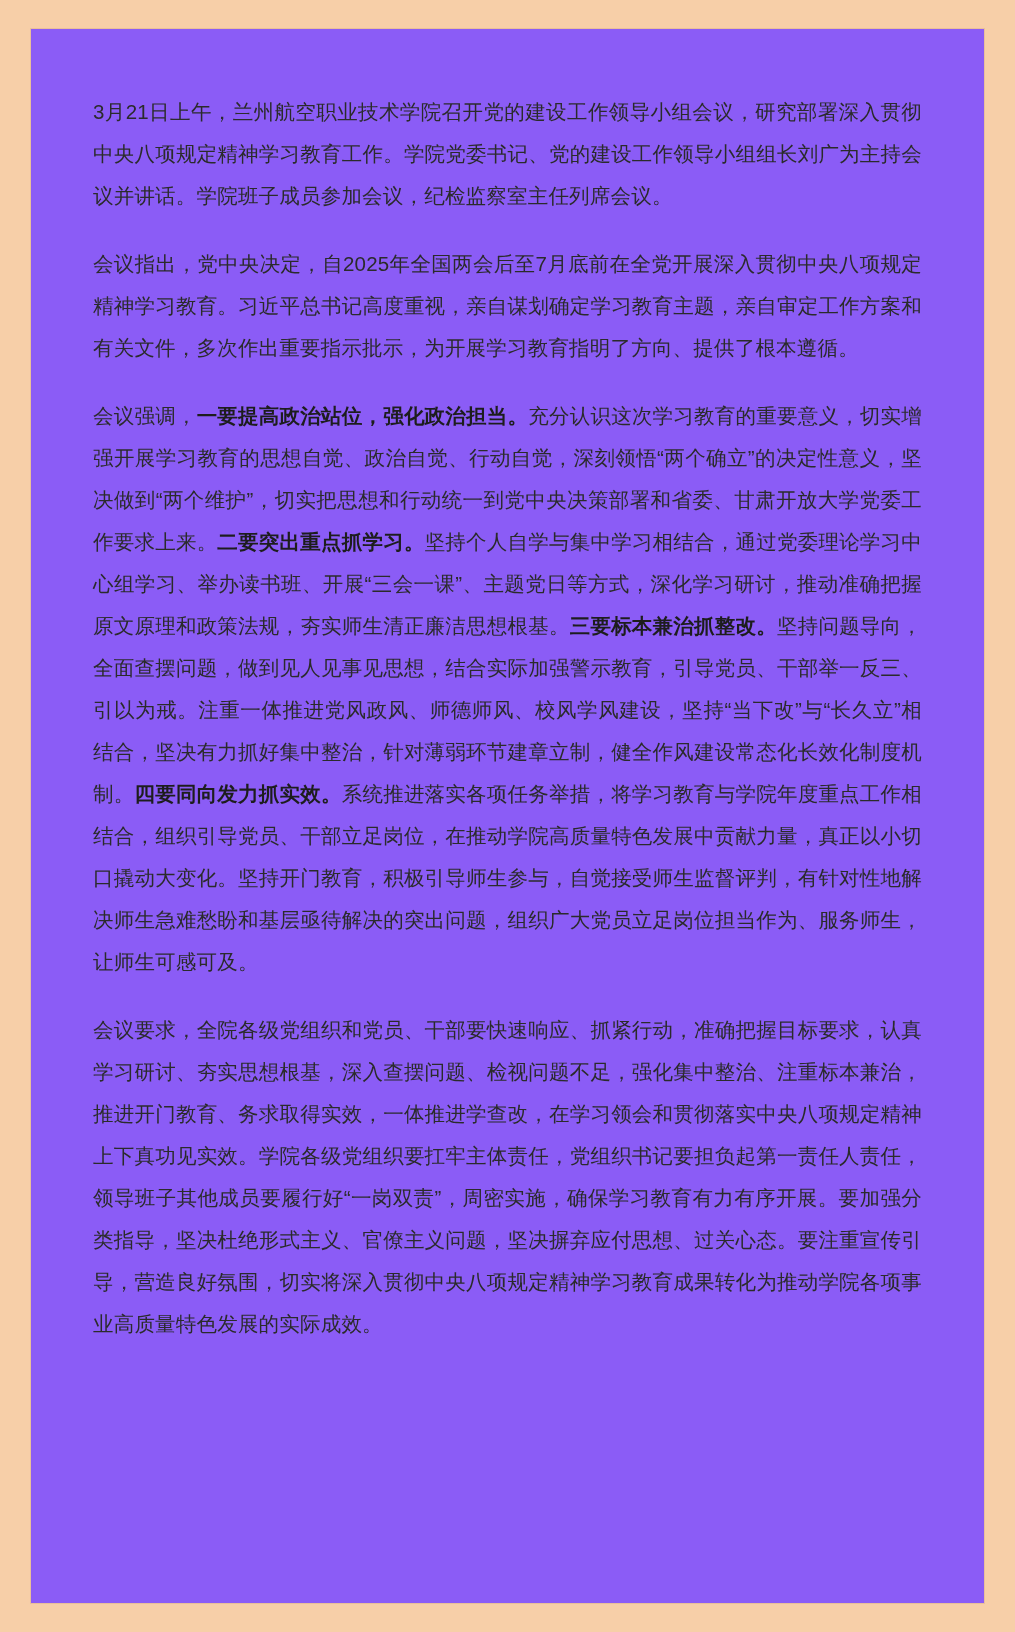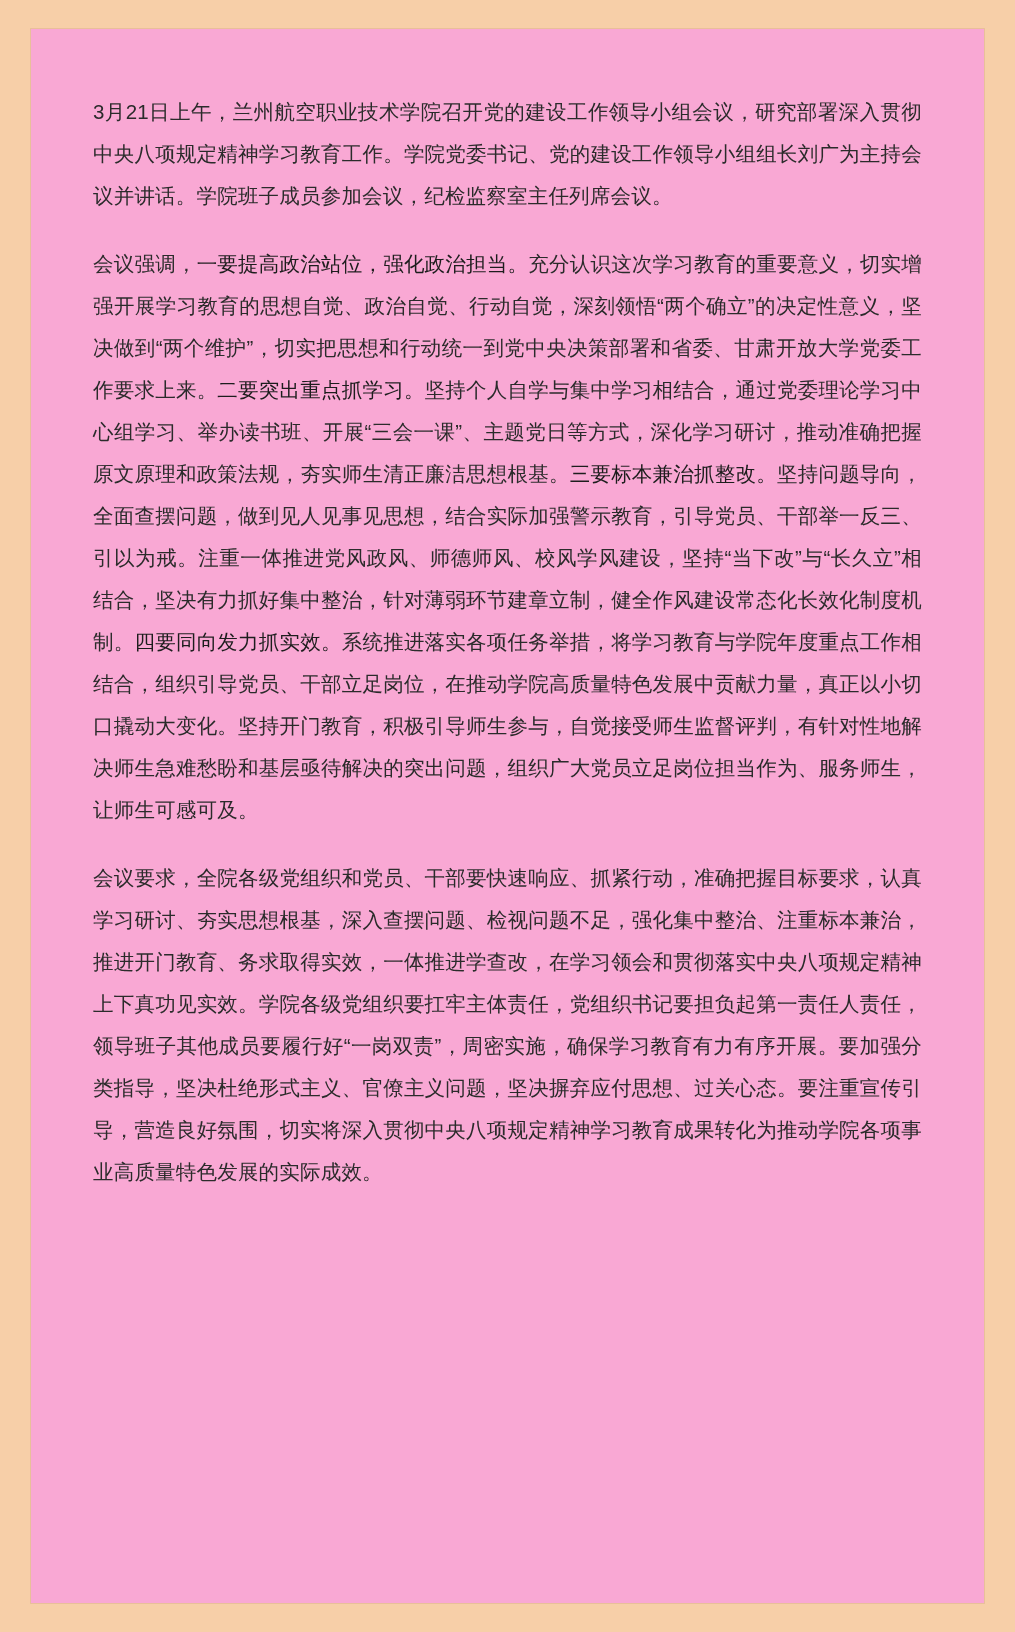--- a/index.html
+++ b/index.html
@@ -16,49 +16,50 @@
     box-sizing: border-box;
     width: 1015px;
     height: 1632px;
     padding: 28px 30px;
     background: #f7cfa8;
   }
   .card {
     box-sizing: border-box;
     width: 100%;
     height: 100%;
-    background: #f9a8d4;
+    background: #8b5cf6;
     border: 1px solid #e9bf9a;
     padding: 62px 62px 40px 62px;
     overflow: hidden;
   }
   .doc-body {
     font-size: 20.5px;
     line-height: 42px;
     color: #2b2b2b;
     text-align: justify;
     text-justify: inter-ideograph;
     letter-spacing: 0.2px;
   }
   p.para {
     margin: 0 0 26px 0;
     text-indent: 0;
   }
   p.para:last-child {
     margin-bottom: 0;
   }
   .b {
-    font-weight: normal;
+    font-weight: bold;
     color: #1d1d1d;
   }
 </style>
 </head>
 <body>
 
 <div class="page">
   <div class="card">
     <div class="doc-body" id="doc-body">
         <p class="para"><span class="">3月21日上午，兰州航空职业技术学院召开党的建设工作领导小组会议，研究部署深入贯彻中央八项规定精神学习教育工作。学院党委书记、党的建设工作领导小组组长刘广为主持会议并讲话。学院班子成员参加会议，纪检监察室主任列席会议。</span></p>
+        <p class="para"><span class="">会议指出，党中央决定，自2025年全国两会后至7月底前在全党开展深入贯彻中央八项规定精神学习教育。习近平总书记高度重视，亲自谋划确定学习教育主题，亲自审定工作方案和有关文件，多次作出重要指示批示，为开展学习教育指明了方向、提供了根本遵循。</span></p>
         <p class="para"><span class="">会议强调，</span><span class="b">一要提高政治站位，强化政治担当。</span><span class="">充分认识这次学习教育的重要意义，切实增强开展学习教育的思想自觉、政治自觉、行动自觉，深刻领悟“两个确立”的决定性意义，坚决做到“两个维护”，切实把思想和行动统一到党中央决策部署和省委、甘肃开放大学党委工作要求上来。</span><span class="b">二要突出重点抓学习。</span><span class="">坚持个人自学与集中学习相结合，通过党委理论学习中心组学习、举办读书班、开展“三会一课”、主题党日等方式，深化学习研讨，推动准确把握原文原理和政策法规，夯实师生清正廉洁思想根基。</span><span class="b">三要标本兼治抓整改。</span><span class="">坚持问题导向，全面查摆问题，做到见人见事见思想，结合实际加强警示教育，引导党员、干部举一反三、引以为戒。注重一体推进党风政风、师德师风、校风学风建设，坚持“当下改”与“长久立”相结合，坚决有力抓好集中整治，针对薄弱环节建章立制，健全作风建设常态化长效化制度机制。</span><span class="b">四要同向发力抓实效。</span><span class="">系统推进落实各项任务举措，将学习教育与学院年度重点工作相结合，组织引导党员、干部立足岗位，在推动学院高质量特色发展中贡献力量，真正以小切口撬动大变化。坚持开门教育，积极引导师生参与，自觉接受师生监督评判，有针对性地解决师生急难愁盼和基层亟待解决的突出问题，组织广大党员立足岗位担当作为、服务师生，让师生可感可及。</span></p>
         <p class="para"><span class="">会议要求，全院各级党组织和党员、干部要快速响应、抓紧行动，准确把握目标要求，认真学习研讨、夯实思想根基，深入查摆问题、检视问题不足，强化集中整治、注重标本兼治，推进开门教育、务求取得实效，一体推进学查改，在学习领会和贯彻落实中央八项规定精神上下真功见实效。学院各级党组织要扛牢主体责任，党组织书记要担负起第一责任人责任，领导班子其他成员要履行好“一岗双责”，周密实施，确保学习教育有力有序开展。要加强分类指导，坚决杜绝形式主义、官僚主义问题，坚决摒弃应付思想、过关心态。要注重宣传引导，营造良好氛围，切实将深入贯彻中央八项规定精神学习教育成果转化为推动学院各项事业高质量特色发展的实际成效。</span></p>
       </div>
   </div>
 </div>
 
 </body></html>

